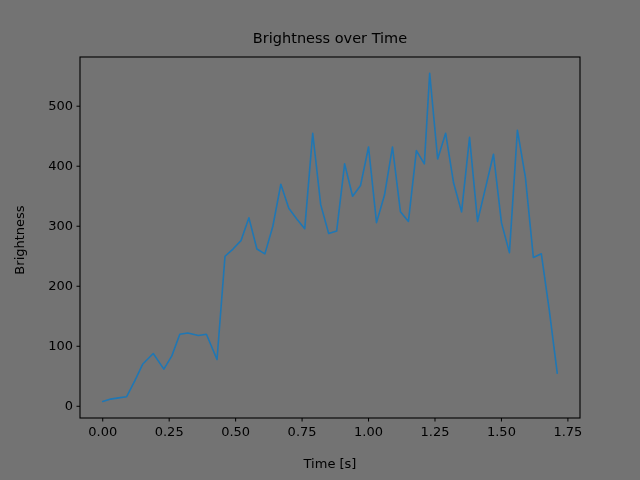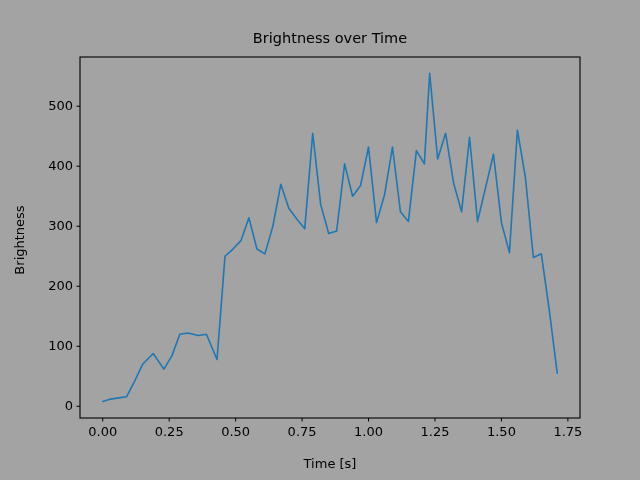--- a/index.html
+++ b/index.html
@@ -10,21 +10,21 @@
   body {
     width: 640px;
     height: 480px;
     font-family: "DejaVu Sans", sans-serif;
     overflow: hidden;
   }
   #figure {
     position: relative;
     width: 640px;
     height: 480px;
-    background: #a3a3a3;
+    background: #737373;
   }
   #plot-svg {
     position: absolute;
     top: 0;
     left: 0;
     width: 640px;
     height: 480px;
     display: block;
   }
   .axis-spine {

